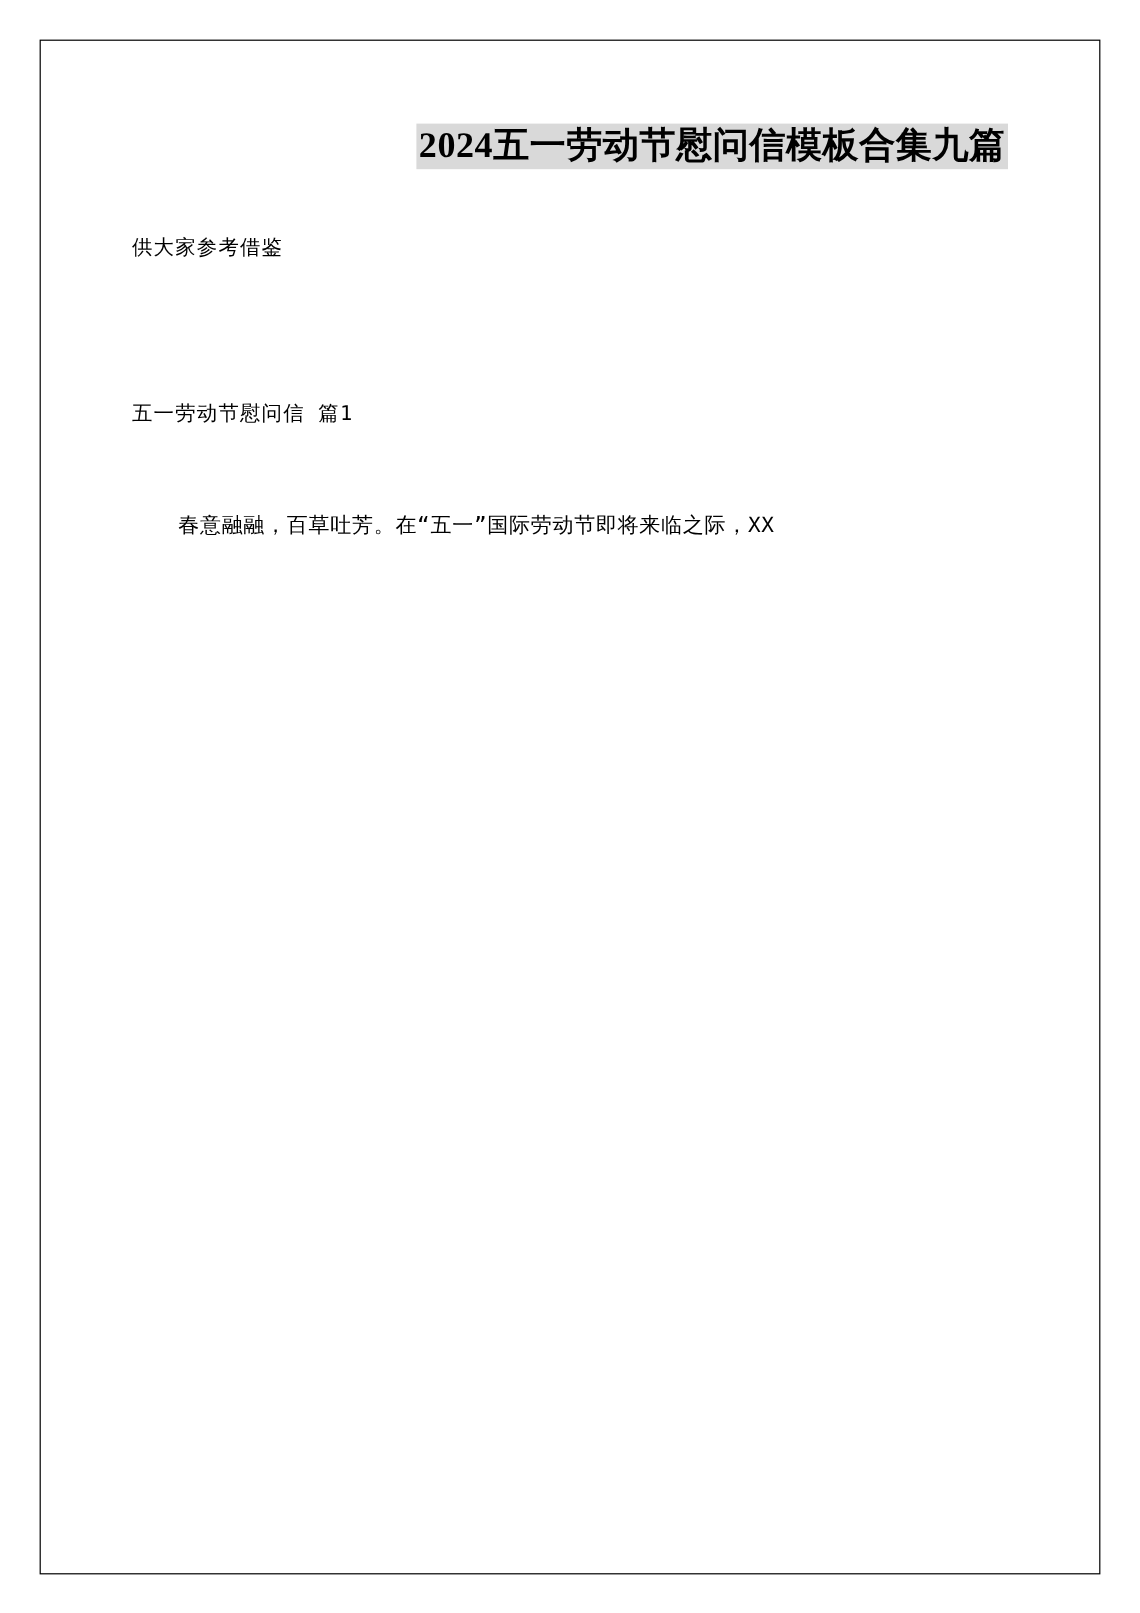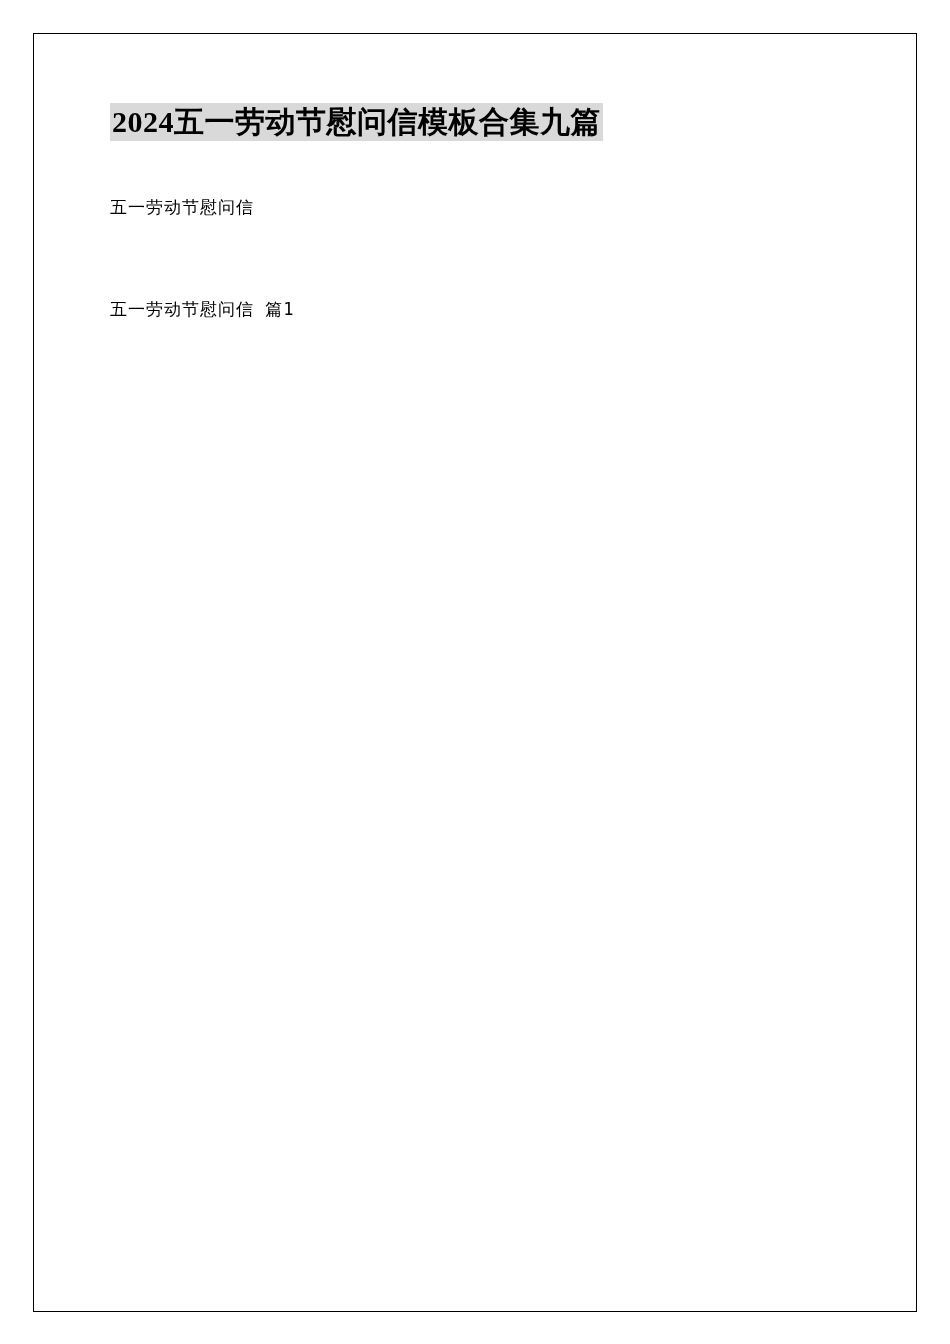--- a/index.html
+++ b/index.html
@@ -37,21 +37,21 @@
     position: absolute;
     left: 110px;
     top: 100px;
     width: 730px;
   }
   .doc-title {
     font-family: "Liberation Serif", serif;
     font-weight: bold;
     font-size: 30px;
     line-height: 44px;
-    text-align: left;
+    text-align: right;
     letter-spacing: 0.5px;
     margin: 0;
     padding: 0;
     white-space: nowrap;
   }
   .doc-title .hl {
     background: #d9d9d9;
     padding: 2px 2px 3px 2px;
   }
   .subtitle {
@@ -72,40 +72,41 @@
   }
   .para.first {
     margin-top: 56px;
     text-indent: 2.2em;
   }
   .section-label {
     font-family: "DejaVu Sans Mono", monospace;
     font-size: 17px;
     letter-spacing: 1px;
     line-height: 30px;
-    margin-top: 72px;
+    margin-top: 108px;
   }
   .para.second {
     margin-top: 58px;
     text-indent: 2.2em;
     line-height: 40px;
   }
 </style>
 </head>
 <body>
 
 <div class="page">
   <div class="page-frame"></div>
 
   <div class="content">
 
     <h1 class="doc-title">
       <span class="hl">2024五一劳动节慰问信模板合集九篇</span>
     </h1>
 
-    <div class="subtitle">五一劳动节慰问信</div>
+    <div class="subtitle">供大家参考借鉴</div>
 
 
     <div class="section-label">五一劳动节慰问信  篇1</div>
 
+    <p class="para second">春意融融，百草吐芳。在“五一”国际劳动节即将来临之际，XX</p>
 
   </div>
 </div>
 
 </body></html>

